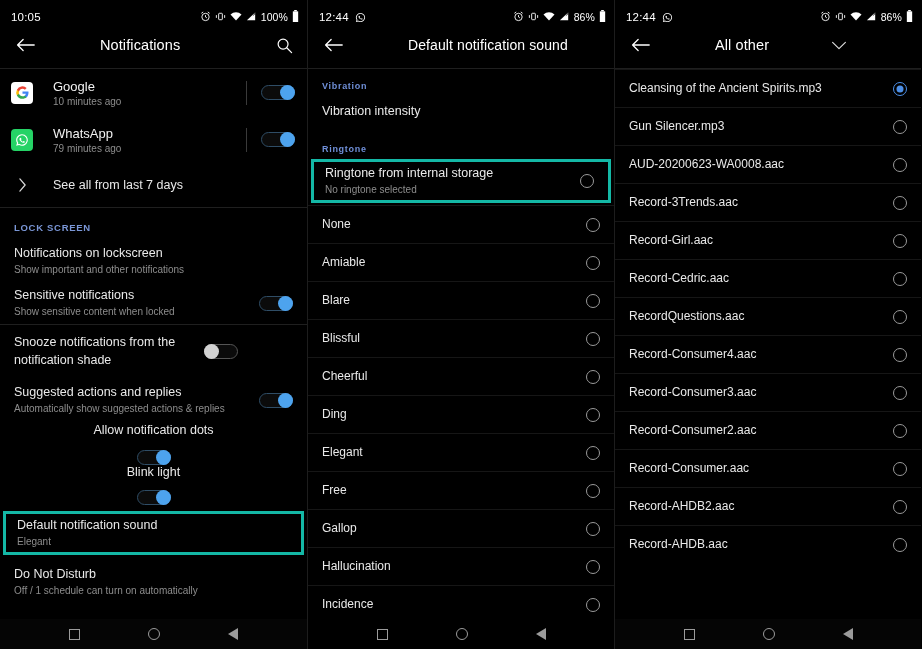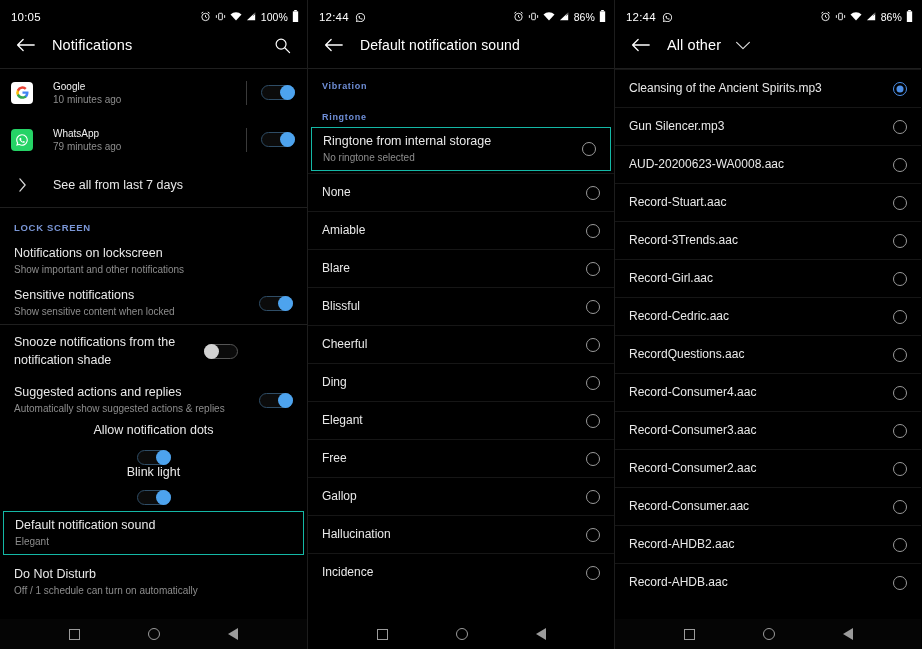--- a/index.html
+++ b/index.html
@@ -19,21 +19,21 @@
   .statusbar {
     height:22px; display:flex; align-items:center;
     padding:12px 8px 0 11px; color:#fff; font-size:11px;
   }
   .sb-time { font-size:11.5px; letter-spacing:.2px; }
   .sb-left-icon { margin-left:6px; display:inline-flex; align-items:center; }
   .sb-right { margin-left:auto; display:flex; align-items:center; gap:4px; }
   .sb-pct { font-size:10.5px; letter-spacing:.1px; }
 
   
-  .toolbar { height:46px; display:flex; align-items:center; padding:0 14px; color:#fff; }
+  .toolbar { height:46px; display:flex; align-items:center; padding:0 14px; color:#fff;gap:48px; }
   .tb-back { width:22px; height:22px; flex:0 0 auto; display:flex; align-items:center; justify-content:center; }
   .tb-title { font-size:14.5px; margin-left:16px; letter-spacing:.1px; }
   .tb-title.sm { font-size:14px; }
   .tb-spacer { flex:1; }
   .tb-icon { width:22px; height:22px; display:flex; align-items:center; justify-content:center; }
   .tb-caret { margin-left:14px; display:flex; align-items:center; }
 
   .divider { height:1px; background:#1f1f1f; }
 
   
@@ -47,21 +47,21 @@
   .row-txt { flex:1; min-width:0; }
   .row-title { font-size:12.5px; color:#e9e9e9; line-height:1.25; }
   .row-sub { font-size:10px; color:#8d8d8d; margin-top:2px; line-height:1.2; }
 
   
   .app-row { min-height:47px; padding:0 12px 0 11px; }
   .app-ico { width:22px; height:22px; border-radius:4px; flex:0 0 auto; display:flex; align-items:center; justify-content:center; font-size:13px; font-weight:bold; }
   .app-ico.google { background:#fff; color:#4285f4; }
   .app-ico.whatsapp { background:#25d366; color:#fff; }
   .app-txt { margin-left:20px; flex:1; }
-  .app-name { font-size:10px; color:#f1f1f1; }
+  .app-name { font-size:13px; color:#f1f1f1; }
   .app-time { font-size:10px; color:#8d8d8d; margin-top:2px; }
   .vbar { width:1px; height:24px; background:#3a3a3a; margin-right:14px; }
 
   
   .chev-row { min-height:44px; padding-left:11px; }
   .chev { width:22px; display:flex; justify-content:center; color:#d8d8d8; font-size:14px; }
   .chev-label { margin-left:20px; font-size:12.5px; color:#e9e9e9; }
 
   
   .section-hd {
@@ -85,21 +85,21 @@
   .radio.sel::after {
     content:""; position:absolute; left:50%; top:50%;
     width:7px; height:7px; border-radius:50%; background:#4d90e8;
     transform:translate(-50%,-50%);
   }
 
   
   .li { min-height:38px; border-top:1px solid #161616; }
   .li:first-child { border-top:none; }
   .li .row-title { font-size:12px; }
-  .hl-box { border:1px solid #14b8a6; }
+  .hl-box { border:3px solid #14b8a6; }
 
   
   .navbar {
     position:absolute; left:0; bottom:0; width:100%; height:30px;
     background:#050505;
     display:flex; align-items:center; justify-content:center; gap:68px;
   }
   .nav-sq { width:11px; height:11px; border:1.4px solid #9b9b9b; }
   .nav-ci { width:12px; height:12px; border:1.4px solid #9b9b9b; border-radius:50%; }
   .nav-tr { width:0; height:0; border-top:6.5px solid transparent; border-bottom:6.5px solid transparent; border-right:10px solid #9b9b9b; }
@@ -348,20 +348,25 @@
             <path d="M23 10 H2 M9 3 L2 10 L9 17" fill="none" stroke="#fff" stroke-width="1.6" stroke-linecap="round" stroke-linejoin="round"></path>
           </svg>
       </span>
       <span class="tb-title sm">Default notification sound</span>
     </div>
 
     <div class="divider"></div>
 
     <div class="section-hd blue2">Vibration</div>
 
+    <div class="row" style="min-height:32px;">
+      <span class="row-txt">
+        <div class="row-title">Vibration intensity</div>
+      </span>
+    </div>
 
     <div class="section-hd blue2" style="padding-top:16px;">Ringtone</div>
 
     <div class="row hl-box" style="min-height:44px;margin:0 3px;padding-left:11px;">
       <span class="row-txt">
         <div class="row-title">Ringtone from internal storage</div>
         <div class="row-sub">No ringtone selected</div>
       </span>
       <span class="radio"></span>
     </div>
@@ -513,26 +518,20 @@
       <span class="radio"></span>
     </div>
     <div class="row li">
       <span class="row-txt">
           <div class="row-title">AUD-20200623-WA0008.aac</div>
         </span>
       <span class="radio"></span>
     </div>
     <div class="row li">
       <span class="row-txt">
-          <div class="row-title">Record-Stuart.aac</div>
-        </span>
-      <span class="radio"></span>
-    </div>
-    <div class="row li">
-      <span class="row-txt">
           <div class="row-title">Record-3Trends.aac</div>
         </span>
       <span class="radio"></span>
     </div>
     <div class="row li">
       <span class="row-txt">
           <div class="row-title">Record-Girl.aac</div>
         </span>
       <span class="radio"></span>
     </div>

